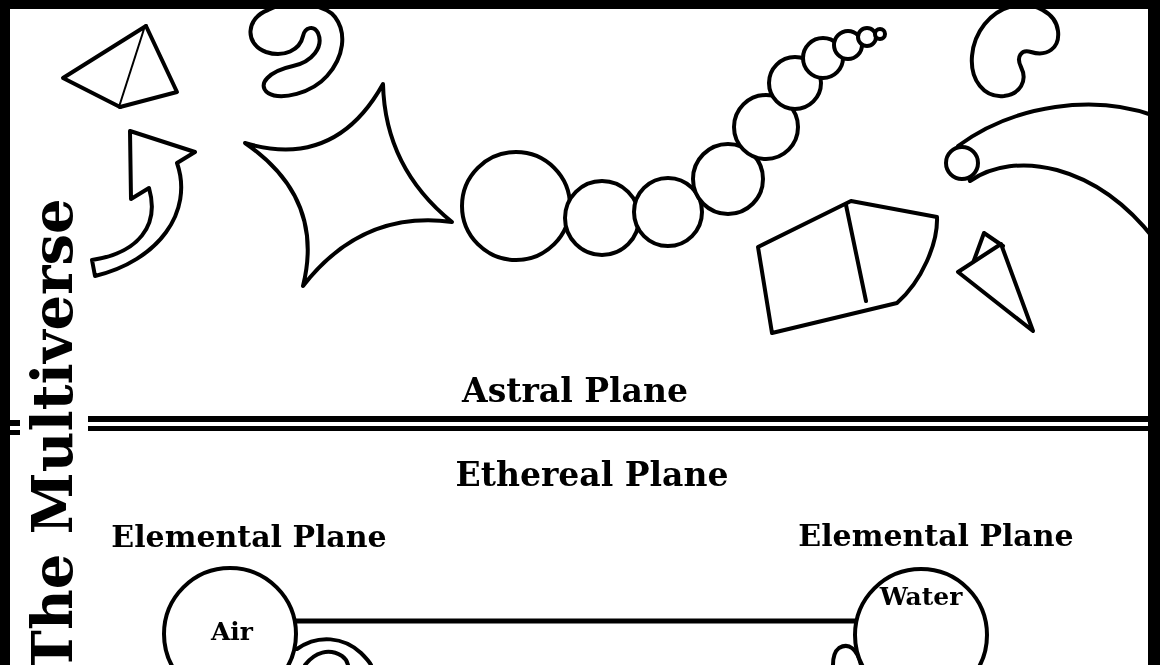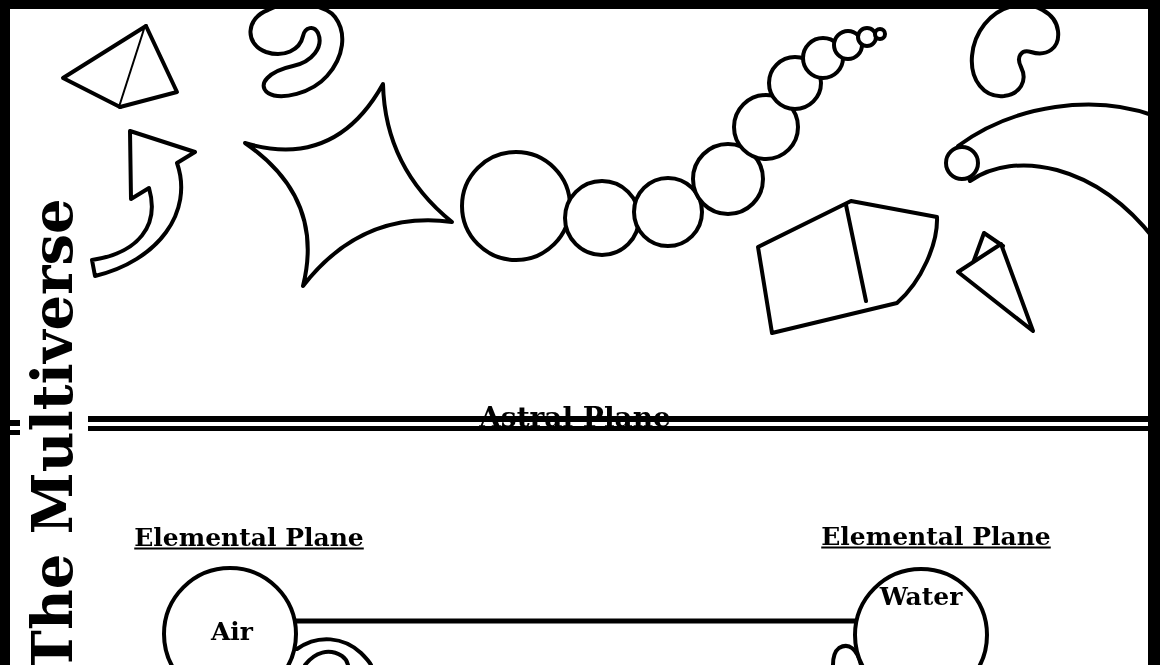--- a/index.html
+++ b/index.html
@@ -14,22 +14,22 @@
   }
   svg.layer { position: absolute; left: 0; top: 0; width: 1160px; height: 665px; }
   .label {
     position: absolute;
     transform: translate(-50%, -50%);
     white-space: nowrap;
     font-weight: bold;
     color: #000;
     line-height: 1;
   }
-  .plane-title { font-size: 28px; margin-top: 28px; }
-  .sub-title   { font-size: 25px; text-decoration: underline; }
+  .plane-title { font-size: 33px; }
+  .sub-title   { font-size: 30px; }
   .node-label  { font-size: 25px; }
   .vertical-title {
     position: absolute;
     left: 52px;
     top: 435px;
     transform: translate(-50%, -50%) rotate(-90deg);
     font-size: 56px;
     font-weight: bold;
     white-space: nowrap;
     letter-spacing: 0px;
@@ -120,20 +120,21 @@
       <rect x="0" y="0" width="1160" height="9"></rect>
       <rect x="0" y="0" width="10" height="665"></rect>
       <rect x="1148" y="0" width="12" height="665"></rect>
     </g>
   </svg>
 
   <div class="vertical-title">The Multiverse</div>
 
   <div class="label plane-title" style="left:575px; top:390px;">Astral Plane</div>
 
+  <div class="label plane-title" style="left:592px; top:474px;">Ethereal Plane</div>
 
   <div class="label sub-title" style="left:249px; top:537px;">Elemental Plane</div>
 
   <div class="label sub-title" style="left:936px; top:536px;">Elemental Plane</div>
 
   <div class="label node-label" style="left:232px; top:631px;">Air</div>
 
   <div class="label node-label" style="left:921px; top:596px;">Water</div>
 
 </div>

